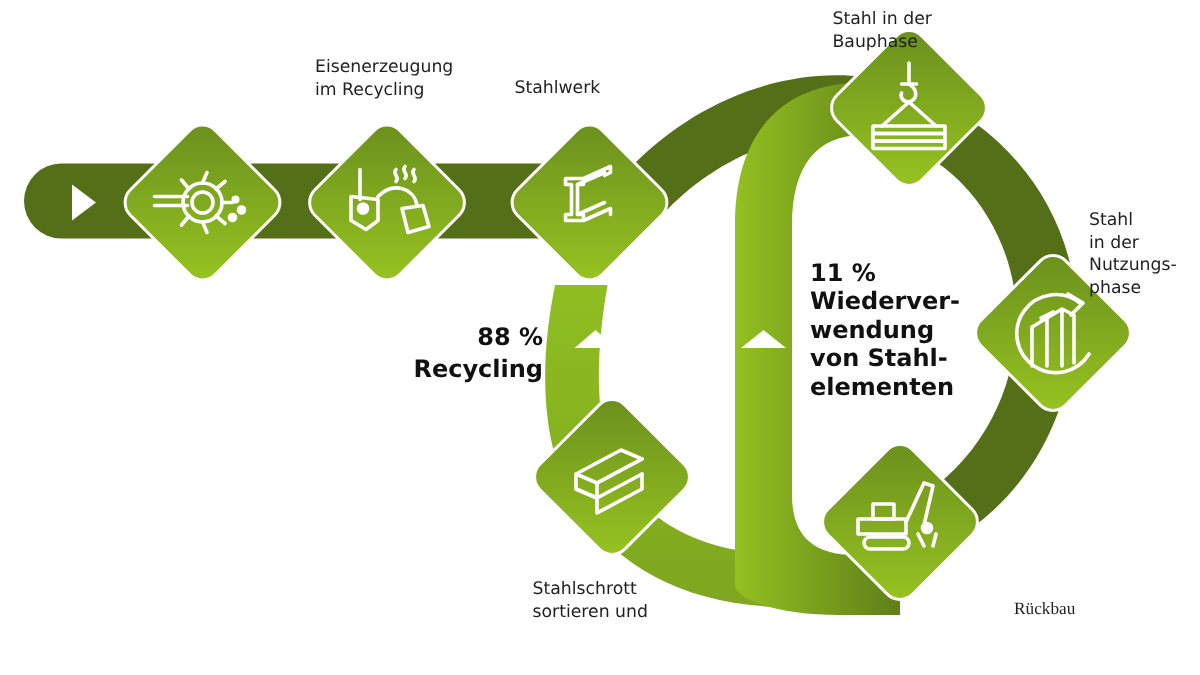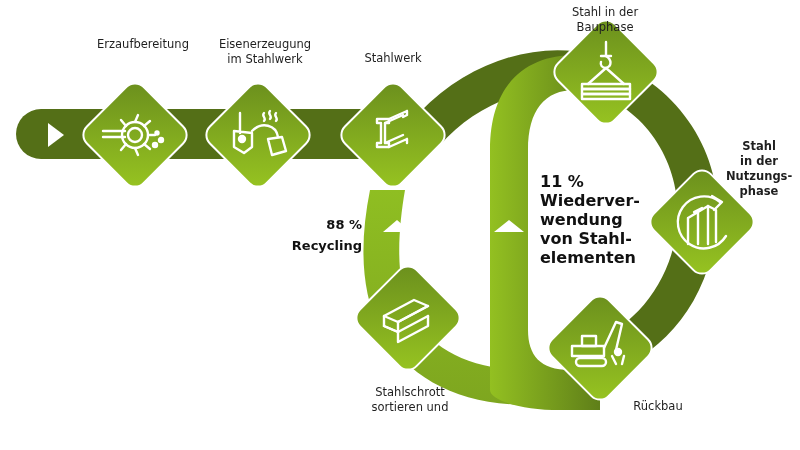--- a/index.html
+++ b/index.html
@@ -1,18 +1,18 @@
 <!DOCTYPE html>
 <html><head>
 <meta charset="utf-8">
 <style>
   html, body { margin:0; padding:0; background:#ffffff; }
   body { width:800px; height:450px; position:relative; overflow:hidden; font-family:"Liberation Sans", sans-serif; }
   #stage { position:absolute; left:0; top:0; width:800px; height:450px; }
-  .lbl { position:absolute; font-family:"DejaVu Sans", sans-serif; font-size:11.5px; line-height:15px; color:#1f1f1f; text-align:center; white-space:nowrap; }
+  .lbl { position:absolute; font-family:"DejaVu Sans", sans-serif; font-size:11.5px; line-height:15px; color:#1f1f1f; white-space:nowrap; }
   .big { position:absolute; font-family:"DejaVu Sans", sans-serif; font-weight:bold; color:#111; }
 </style>
 </head>
 <body>
 
 <svg id="stage" viewBox="0 0 800 450" xmlns="http://www.w3.org/2000/svg">
   <defs>
     <linearGradient id="gDiamond" x1="0" y1="0" x2="1" y2="1">
       <stop offset="0" stop-color="#6a8e1d"></stop>
       <stop offset="1" stop-color="#98c521"></stop>
@@ -116,48 +116,47 @@
           <path d="M-24,-2 v10 l14,6 v-10"></path>
           <path d="M-10,14 v10 l30,-16 v-10"></path>
           <path d="M-24,8 l14,6 l30,-16"></path>
           <path d="M-10,4 l30,-16"></path>
         </g>
       </g>
     </g>
 </svg>
 
 <div class="lbl" style="left:88px; top:37px; width:110px;">
-  <div>Erzaufbereitung</div>
 </div>
 <div class="lbl" style="left:210px; top:37px; width:110px;">
   <div>Eisenerzeugung</div>
-  <div>im Stahlwerk</div>
+  <div>im Recycling</div>
 </div>
 <div class="lbl" style="left:343px; top:51px; width:100px;">
   <div>Stahlwerk</div>
 </div>
 <div class="lbl" style="left:555px; top:5px; width:100px;">
   <div>Stahl in der</div>
   <div>Bauphase</div>
 </div>
-<div class="lbl" style="left:726px; top:139px; width:66px;font-weight:bold;">
+<div class="lbl" style="left:726px; top:139px; width:66px;">
   <div>Stahl</div>
   <div>in der</div>
   <div>Nutzungs-</div>
   <div>phase</div>
 </div>
-<div class="lbl" style="left:623px; top:399px; width:70px;">
+<div class="lbl" style="left:676px; top:399px; width:70px;font-family:Liberation Serif, serif;">
   <div>Rückbau</div>
 </div>
 <div class="lbl" style="left:355px; top:385px; width:110px;">
   <div>Stahlschrott</div>
   <div>sortieren und</div>
 </div>
 
-<div class="big" style="left:250px; top:214px; width:112px; text-align:right; font-size:13px; line-height:21px;">
+<div class="big" style="left:250px; top:214px; width:112px; text-align:right; font-size:16px; line-height:21px;">
   <div>88 %</div>
   <div>Recycling</div>
 </div>
 
 <div class="big" style="left:540px; top:172px; font-size:16px; line-height:19px;">
   <div>11 %</div>
   <div>Wiederver-</div>
   <div>wendung</div>
   <div>von Stahl-</div>
   <div>elementen</div>

